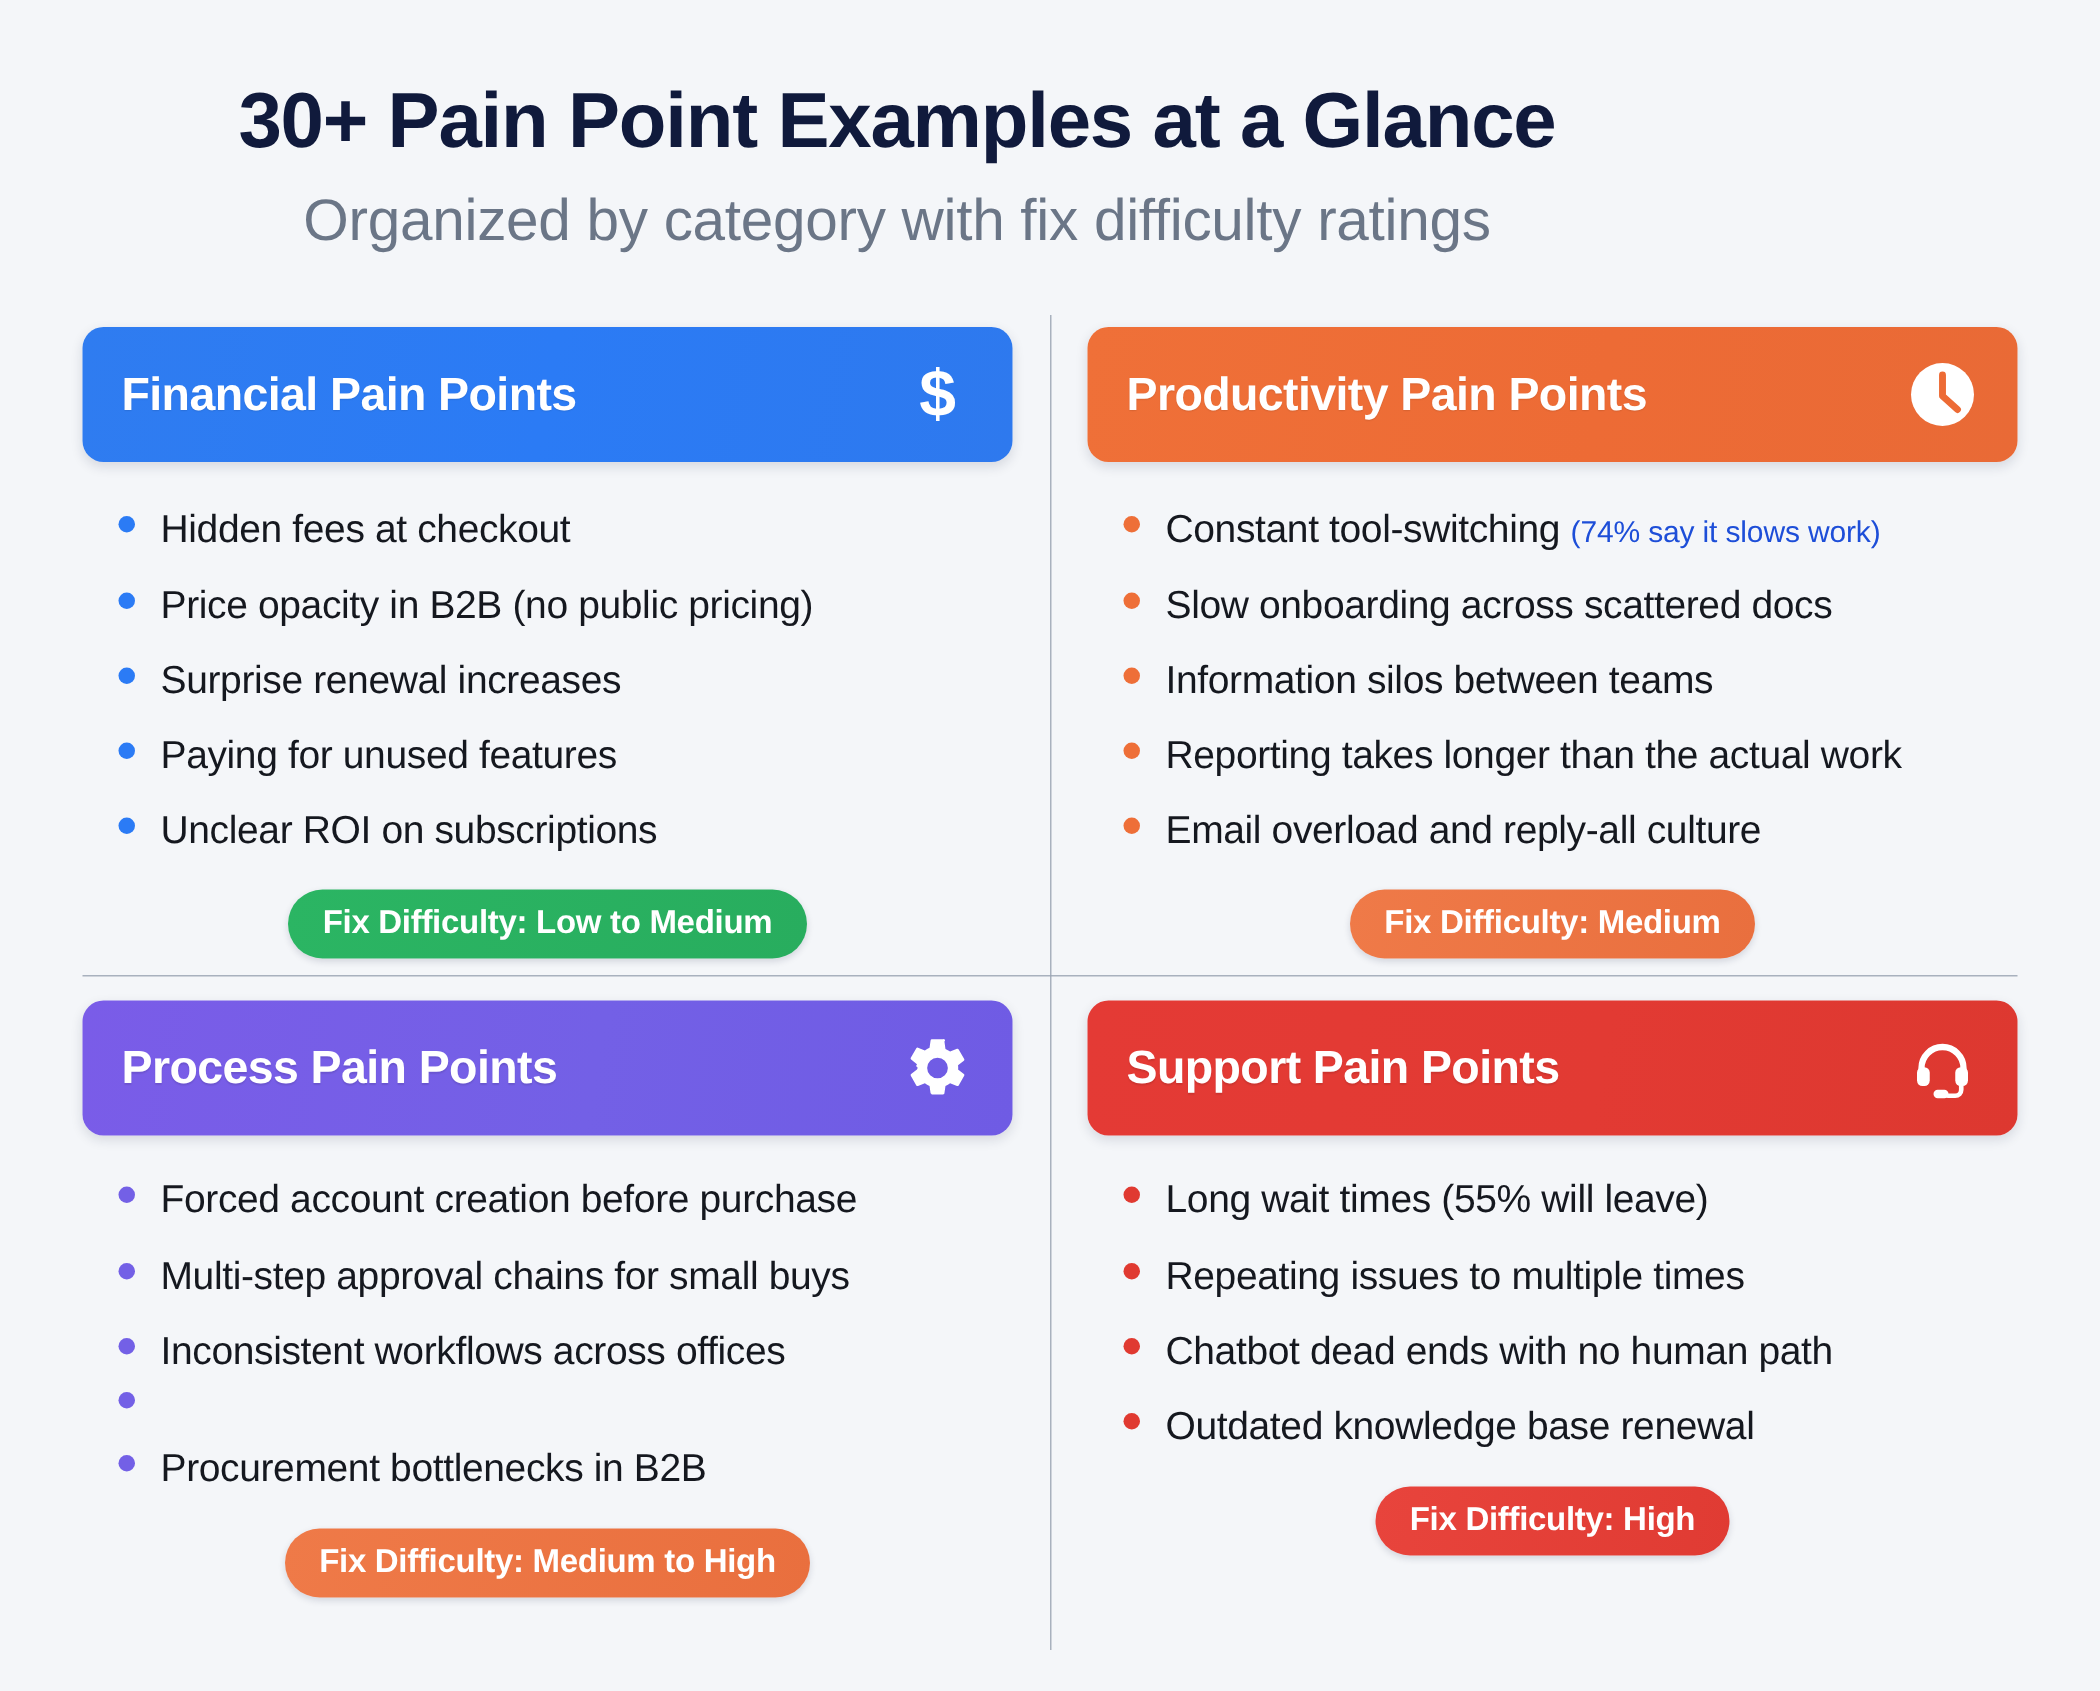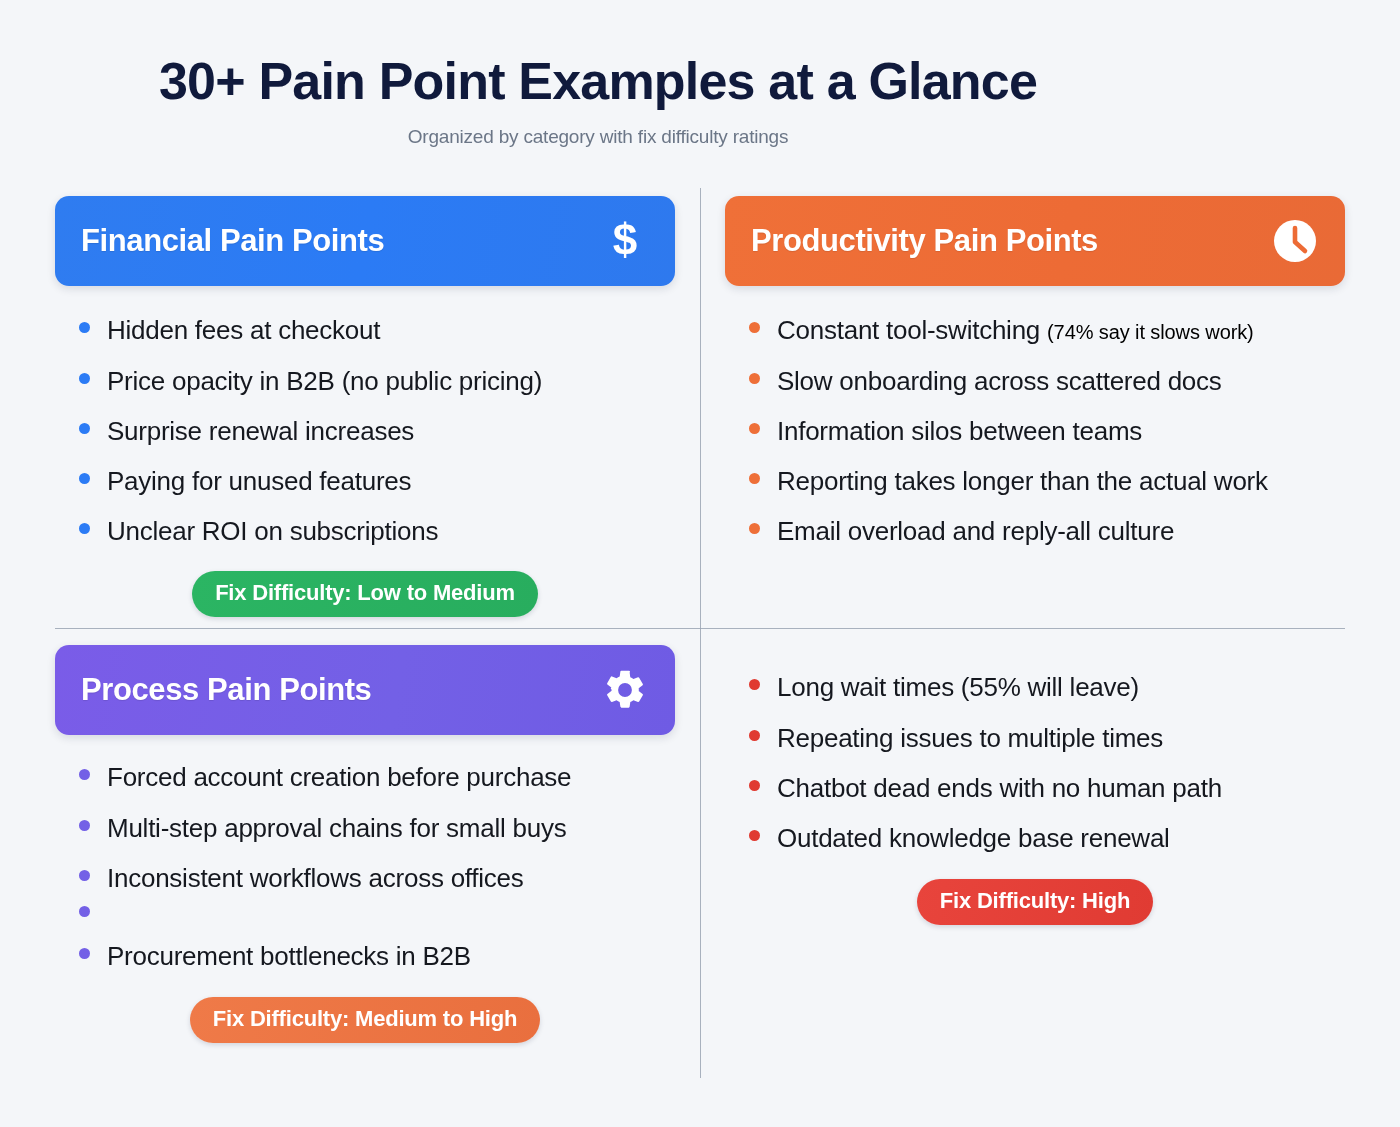--- a/index.html
+++ b/index.html
@@ -31,21 +31,21 @@
 
   .page-title {
     font-size: 52px;
     font-weight: bold;
     color: #101a3c;
     letter-spacing: -0.8px;
     line-height: 1.12;
   }
 
   .page-subtitle {
-    font-size: 19px;
+    font-size: 39px;
     color: #6b7687;
     margin-top: 16px;
     font-weight: normal;
     letter-spacing: -0.2px;
   }
 
   
   .grid {
     position: relative;
     margin-top: 36px;
@@ -141,21 +141,21 @@
     height: 11px;
     border-radius: 50%;
     flex: 0 0 auto;
     margin-right: 17px;
     position: relative;
     top: -6px;
   }
 
   .bullets li .txt .sub {
     font-size: 20px;
-    color: #000000;
+    color: #1d4ed8;
     letter-spacing: -0.1px;
   }
 
   .dot-financial    { background: #2b7bf5; }
   .dot-productivity { background: #ee6f38; }
   .dot-process      { background: #7360e6; }
   .dot-support      { background: #e03a31; }
 
   
   .badge-row {
@@ -265,20 +265,23 @@
         <li>
           <span class="dot dot-productivity"></span>
           <span class="txt"><span>Reporting takes longer than the actual work</span></span>
         </li>
         <li>
           <span class="dot dot-productivity"></span>
           <span class="txt"><span>Email overload and reply-all culture</span></span>
         </li>
       </ul>
 
+      <div class="badge-row">
+        <span class="badge badge-orange">Fix Difficulty: Medium</span>
+      </div>
     </div>
 
     <div class="quad left quad-bottom">
       <div class="card-header hdr-process">
         <span class="title">Process Pain Points</span>
         <span class="icon">
           <svg width="46" height="46" viewBox="0 0 24 24">
             <path fill="#ffffff" d="M19.14 12.94a7.07 7.07 0 0 0 .06-.94 7.07 7.07 0 0 0-.06-.94l2.03-1.58a.48.48 0 0 0 .12-.61l-1.92-3.32a.48.48 0 0 0-.59-.22l-2.39.96a7.02 7.02 0 0 0-1.62-.94l-.36-2.54A.47.47 0 0 0 13.94 2h-3.88a.47.47 0 0 0-.47.41l-.36 2.54c-.59.24-1.13.56-1.62.94l-2.39-.96a.48.48 0 0 0-.59.22L2.71 8.47a.48.48 0 0 0 .12.61l2.03 1.58c-.04.31-.6.63-.06.94s.2.63.06.94L2.83 14.12a.48.48 0 0 0-.12.61l1.92 3.32c.12.22.37.3.59.22l2.39-.96c.5.38 1.03.7 1.62.94l.36 2.54c.4.24.24.41.47.41h3.88c.24 0 .44-.17.47-.41l.36-2.54c.59-.24 1.13-.56 1.62-.94l2.39.96c.22.08.47 0 .59-.22l1.92-3.32a.48.48 0 0 0-.12-.61l-2.03-1.58zM12 15.6A3.6 3.6 0 1 1 12 8.4a3.6 3.6 0 0 1 0 7.2z"></path>
           </svg>
         </span>
@@ -305,20 +308,32 @@
           <span class="txt"><span>Procurement bottlenecks in B2B</span></span>
         </li>
       </ul>
 
       <div class="badge-row">
         <span class="badge badge-orange">Fix Difficulty: Medium to High</span>
       </div>
     </div>
 
     <div class="quad right quad-bottom">
+      <div class="card-header hdr-support">
+        <span class="title">Support Pain Points</span>
+        <span class="icon">
+          <svg width="46" height="46" viewBox="0 0 46 46">
+            <path d="M9 27 V23 a14 14 0 0 1 28 0 v4" stroke="#ffffff" stroke-width="4.2" fill="none" stroke-linecap="round"></path>
+            <rect x="6" y="22.5" width="8.5" height="12.5" rx="3.6" fill="#ffffff"></rect>
+            <rect x="31.5" y="22.5" width="8.5" height="12.5" rx="3.6" fill="#ffffff"></rect>
+            <path d="M35.5 35 v2.5 a4 4 0 0 1 -4 4 h-5" stroke="#ffffff" stroke-width="3.1" fill="none" stroke-linecap="round"></path>
+            <rect x="17" y="37.5" width="10" height="5.6" rx="2.8" fill="#ffffff"></rect>
+          </svg>
+        </span>
+      </div>
 
       <ul class="bullets">
         <li>
           <span class="dot dot-support"></span>
           <span class="txt"><span>Long wait times (55% will leave)</span></span>
         </li>
         <li>
           <span class="dot dot-support"></span>
           <span class="txt"><span>Repeating issues to multiple times</span></span>
         </li>

